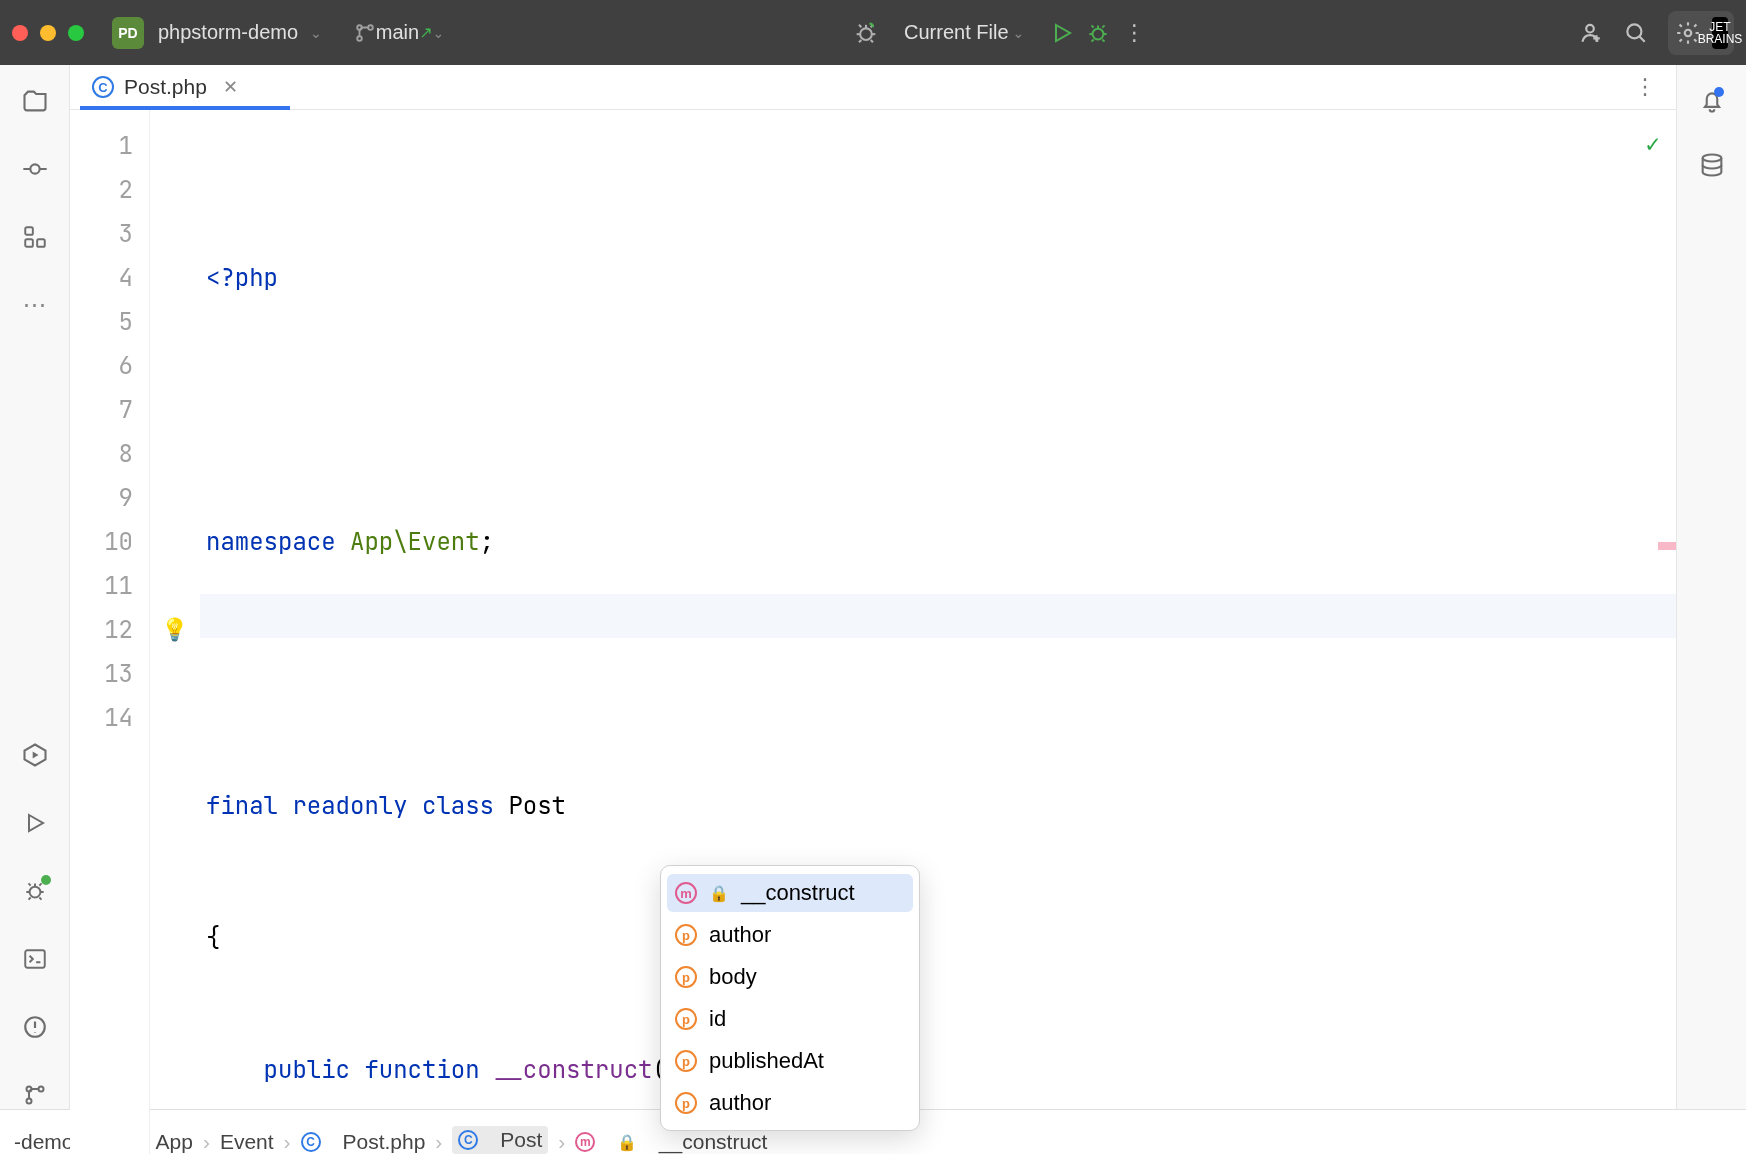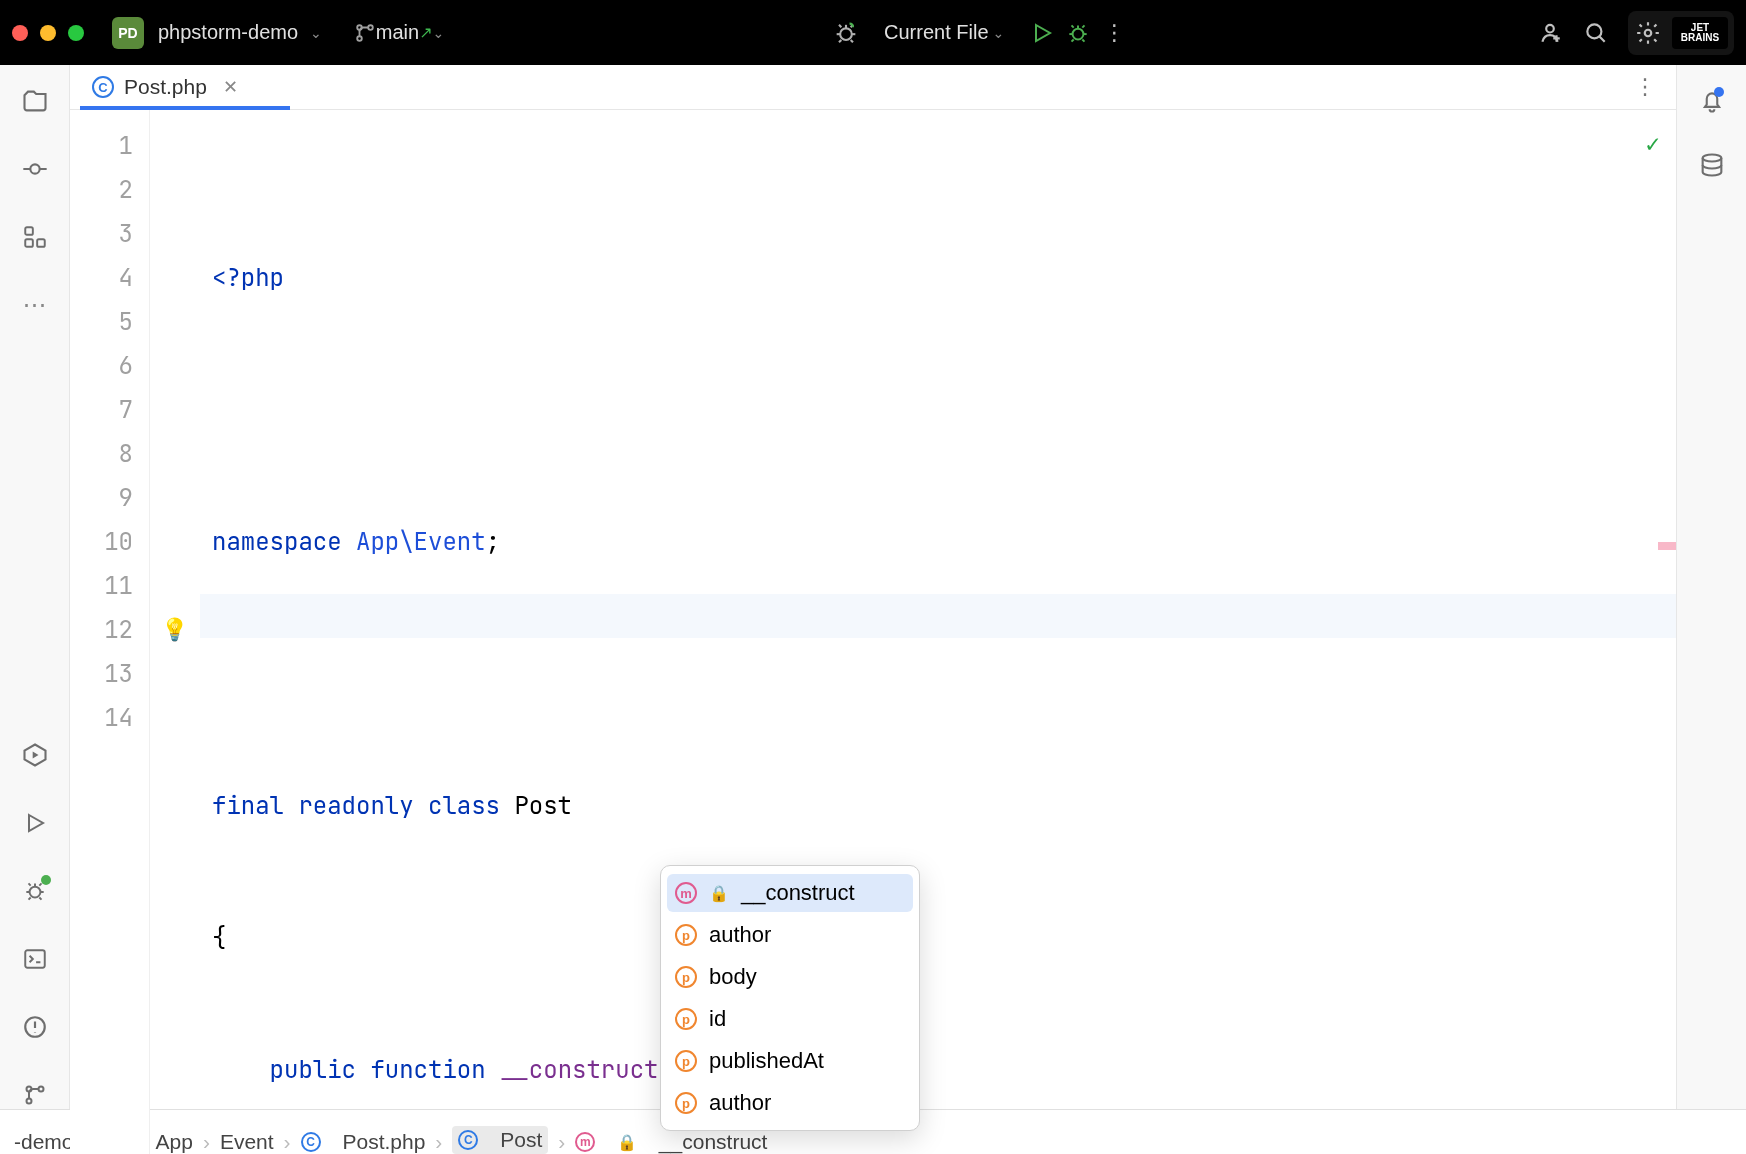--- a/index.html
+++ b/index.html
@@ -6,21 +6,21 @@
 body {
   font-family: -apple-system, BlinkMacSystemFont, "Segoe UI", sans-serif;
   background: #ffffff;
   width: 1746px;
   height: 1154px;
   overflow: hidden;
   font-size: 18px;
 }
 .title-bar {
   height: 65px;
-  background: #000000;
+  background: #404040;
   display: flex;
   align-items: center;
   padding: 12px 12px;
   color: #d1d1d1;
   gap: 8px;
   justify-content: flex-end;
 }
 .traffic-lights { display: flex; gap: 12px; margin-right: 20px; }
 .tl { width: 16px; height: 16px; border-radius: 50%; }
 .tl.r { background: #ff5f57; }
@@ -41,21 +41,21 @@
 .branch-seg { display: flex; align-items: center; margin-left: 24px; gap: 0; }
 .branch-icon { color: #a0a0a0; font-size: 20px; }
 .branch-name { font-size: 20px; color: #e0e0e0; }
 .up-arrow { color: #3fb950; font-size: 16px; }
 .spacer { flex: 1; }
 .tb-ic { width: 28px; height: 28px; display: flex; align-items: center; justify-content: center; color: #c0c0c0; cursor: pointer; }
 .run-config { display:flex; align-items:center; gap:4px; font-size: 20px; color:#e0e0e0; margin: 0 16px; }
 .play-ic { color:#4caf50; }
 .bug-ic { color:#4caf50; }
 .settings-group { display:flex; align-items:center; gap:18px; margin-left: 20px; }
-.jb-badge { width:56px; height:32px; background:#000; border-radius:4px; display:flex; align-items:center; justify-content:center; font-size:10px; color:#fff; font-weight:700; line-height:1; text-align:center; }
+.jb-badge { width:16px; height:32px; background:#000; border-radius:4px; display:flex; align-items:center; justify-content:center; font-size:12px; color:#fff; font-weight:400; line-height:1; text-align:center; }
 .gear-box { padding:6px; border-radius:8px; background: rgba(255,255,255,0.08); display:flex; align-items:center; gap:10px; }
 
 .main-area { display: flex; height: calc(1154px - 65px - 45px); }
 .left-rail { width: 70px; background: #f8f8f8; border-right: 1px solid #e6e6e6; display:flex; flex-direction:column; align-items:center; padding-top: 22px; gap: 40px; }
 .left-rail .ic { color:#6e6e6e; width:28px; height:28px; display:flex; align-items:center; justify-content:center; cursor:pointer; position:relative; }
 .ic .dot { position:absolute; top:-2px; right:-2px; width:10px; height:10px; background:#4caf50; border-radius:50%; }
 
 .editor-col { flex:1; display:flex; flex-direction:column; position:relative; }
 .tabs-row { height: 54px; display:flex; align-items:center; border-bottom: 1px solid #e6e6e6; padding: 0 10px; position:relative; }
 .tab { display:flex; align-items:center; gap:10px; padding: 10px 12px; font-size: 21px; color:#333; position:relative; }
@@ -64,24 +64,24 @@
 .tab-underline { position:absolute; left:0; bottom:-1px; height:4px; width:210px; background:#3574f0; }
 .tabs-more { margin-left:auto; color:#777; font-size:22px; cursor:pointer; padding:0 10px; }
 
 .editor { display:flex; flex:1; font-family: "JetBrains Mono", Menlo, Consolas, monospace; font-size: 24px; line-height: 44px; position:relative; }
 .gutter { width: 80px; text-align:right; color:#a0a0a0; padding: 14px 16px 0 0; user-select:none; background:#fff; border-right: 1px solid #efefef; }
 .gutter div { height:44px; }
 .bulb-col { width:50px; padding-top: 14px; }
 .bulb-col div { height:44px; display:flex; align-items:center; justify-content:center; }
 .bulb { color:#f5a623; font-size:22px; }
 .code { flex:1; padding: 14px 0 0 6px; white-space: pre; color:#000; position:relative; }
-.code .line { height:44px;margin-left:6px; }
+.code .line { height:44px; }
 .hl-line { position:absolute; left:0; right:0; height:44px; background:#f4f8fd; z-index:-1; }
 .kw { color:#0033b3; }
-.ns { color:#1d4ed8; }
+.ns { color:#4d7c0f; }
 .cls { color:#000; }
 .check { position:absolute; right:16px; top:12px; color:#28a745; font-size:24px; }
 .pink-mark { position:absolute; right:0; top: calc(14px + 44px*9 + 22px); width:18px; height:8px; background:#f8b8c8; }
 
 .popup {
   position:absolute; left: 590px; top: 800px; width: 260px; background:#fff;
   border:1px solid #d0d0d0; border-radius:10px; box-shadow: 0 8px 28px rgba(0,0,0,0.15);
   padding: 6px 0; font-size:22px; z-index: 50;
 }
 .popup-item { display:flex; align-items:center; gap:12px; padding: 8px 14px; cursor:pointer; }

